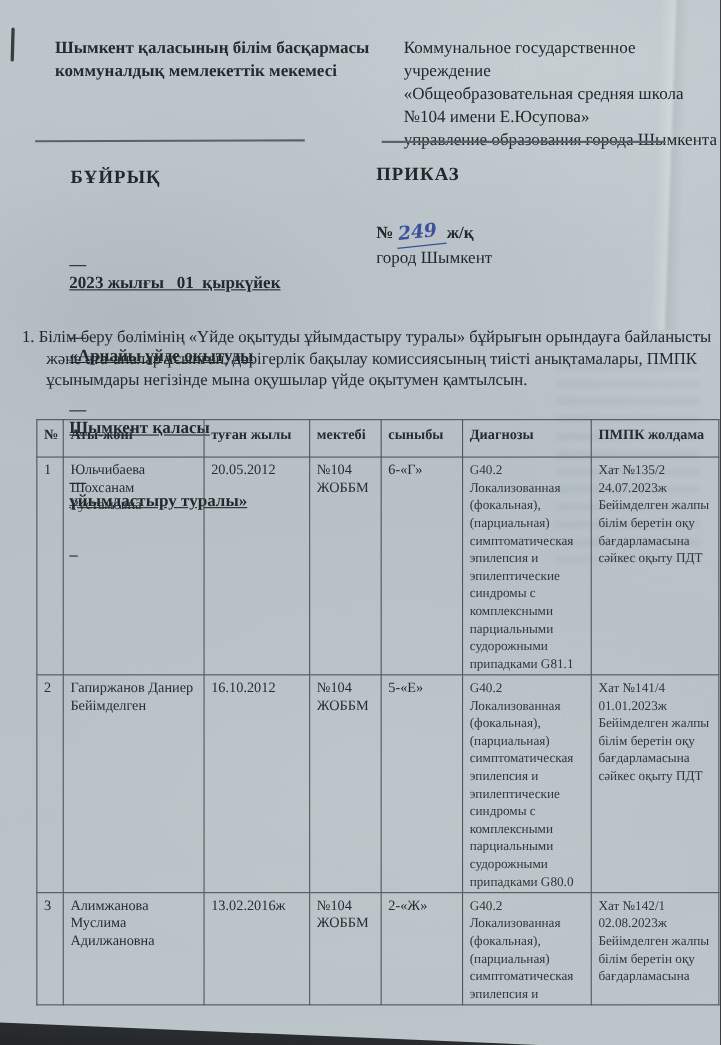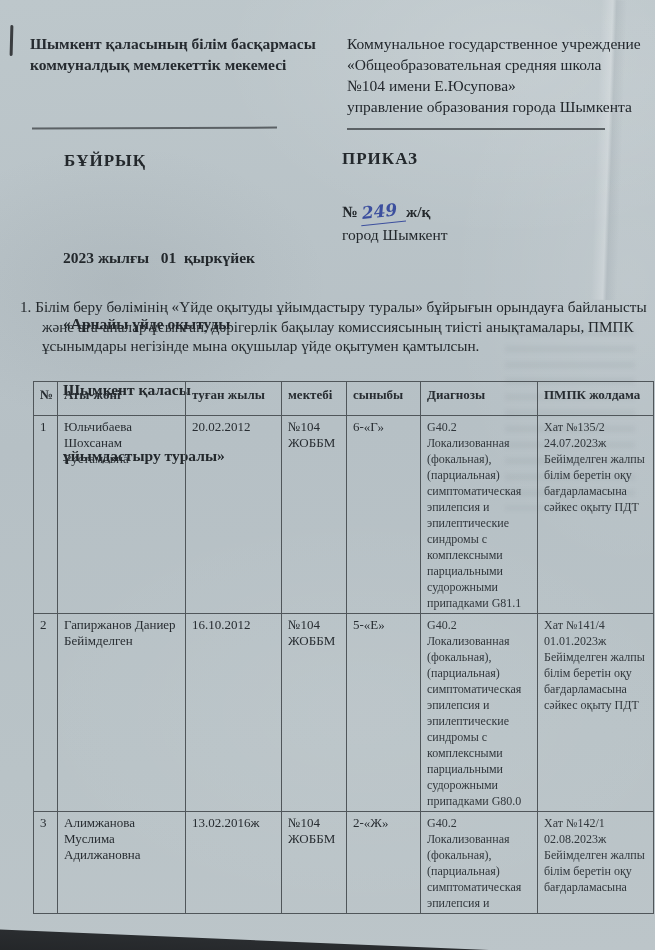--- a/index.html
+++ b/index.html
@@ -33,29 +33,29 @@
   .pen-mark{
     position:absolute;left:10px;top:25px;width:3px;height:31px;
     background:#3a3d40;border-radius:2px;transform:rotate(1.5deg);
   }
   .desk-edge{
     position:absolute;left:-12px;top:929px;width:920px;height:90px;
     transform-origin:left top;transform:rotate(2.4deg);
     background:linear-gradient(180deg,#2a2d30 0%, #1a1c1e 60%, #121314 100%);
   }
   .hdr{position:absolute;top:33px;font-size:15.5px;line-height:21px;}
-  .hdr div{white-space:pre-wrap;}
+  .hdr div{white-space:pre-wrap;margin-left:20px;}
   .hdr-left{left:30px;width:315px;font-weight:bold;color:#262b30;}
   .hdr-right{left:347px;width:308px;font-weight:normal;color:#22272c;}
   .rule{position:absolute;height:2px;background:#5b6165;}
   .rule-left{left:32px;top:127px;width:245px;transform:rotate(-0.2deg);}
   .rule-right{left:347px;top:128px;width:258px;}
   .order-kk{position:absolute;left:64px;top:151px;font-size:17px;font-weight:bold;letter-spacing:1px;}
   .order-ru{position:absolute;left:342px;top:149px;font-size:17px;font-weight:bold;letter-spacing:1px;}
-  .dateblock{position:absolute;left:63px;top:203px;width:280px;font-size:15.5px;font-weight:bold;line-height:22px;white-space:pre-wrap;}
+  .dateblock{position:absolute;left:63px;top:203px;width:280px;font-size:15.5px;font-weight:bold;line-height:22px;white-space:pre-wrap;text-decoration:underline;}
   .numblock{position:absolute;left:342px;top:201px;font-size:15.5px;line-height:21px;}
   .numline{font-weight:bold;}
   .handwritten{
     font-family:"DejaVu Serif", serif;font-style:italic;
     color:#3c4f9e;font-size:17px;font-weight:bold;
     display:inline-block;transform:rotate(-6deg);
     border-bottom:1.6px solid #3c4f9e;padding:0 7px 1px 2px;margin:0 2px;
   }
   .para{
     position:absolute;left:20px;top:297px;width:628px;
@@ -137,21 +137,21 @@
       <th>Аты-жөні</th>
       <th>туған жылы</th>
       <th>мектебі</th>
       <th>сыныбы</th>
       <th>Диагнозы</th>
       <th>ПМПК жолдама</th>
     </tr>
     <tr class="r1">
       <td>1</td>
       <td>Юльчибаева Шохсанам Рустамовна</td>
-      <td>20.02.2012</td>
+      <td>20.05.2012</td>
       <td>№104 ЖОББМ</td>
       <td>6-«Г»</td>
       <td class="diag">G40.2 Локализованная (фокальная), (парциальная) симптоматическая эпилепсия и эпилептические синдромы с комплексными парциальными судорожными припадками G81.1</td>
       <td class="pmpk">Хат №135/2 24.07.2023ж Бейімделген жалпы білім беретін оқу бағдарламасына сәйкес оқыту ПДТ</td>
     </tr>
     <tr class="r2">
       <td>2</td>
       <td>Гапиржанов Даниер Бейімделген</td>
       <td>16.10.2012</td>
       <td>№104 ЖОББМ</td>

